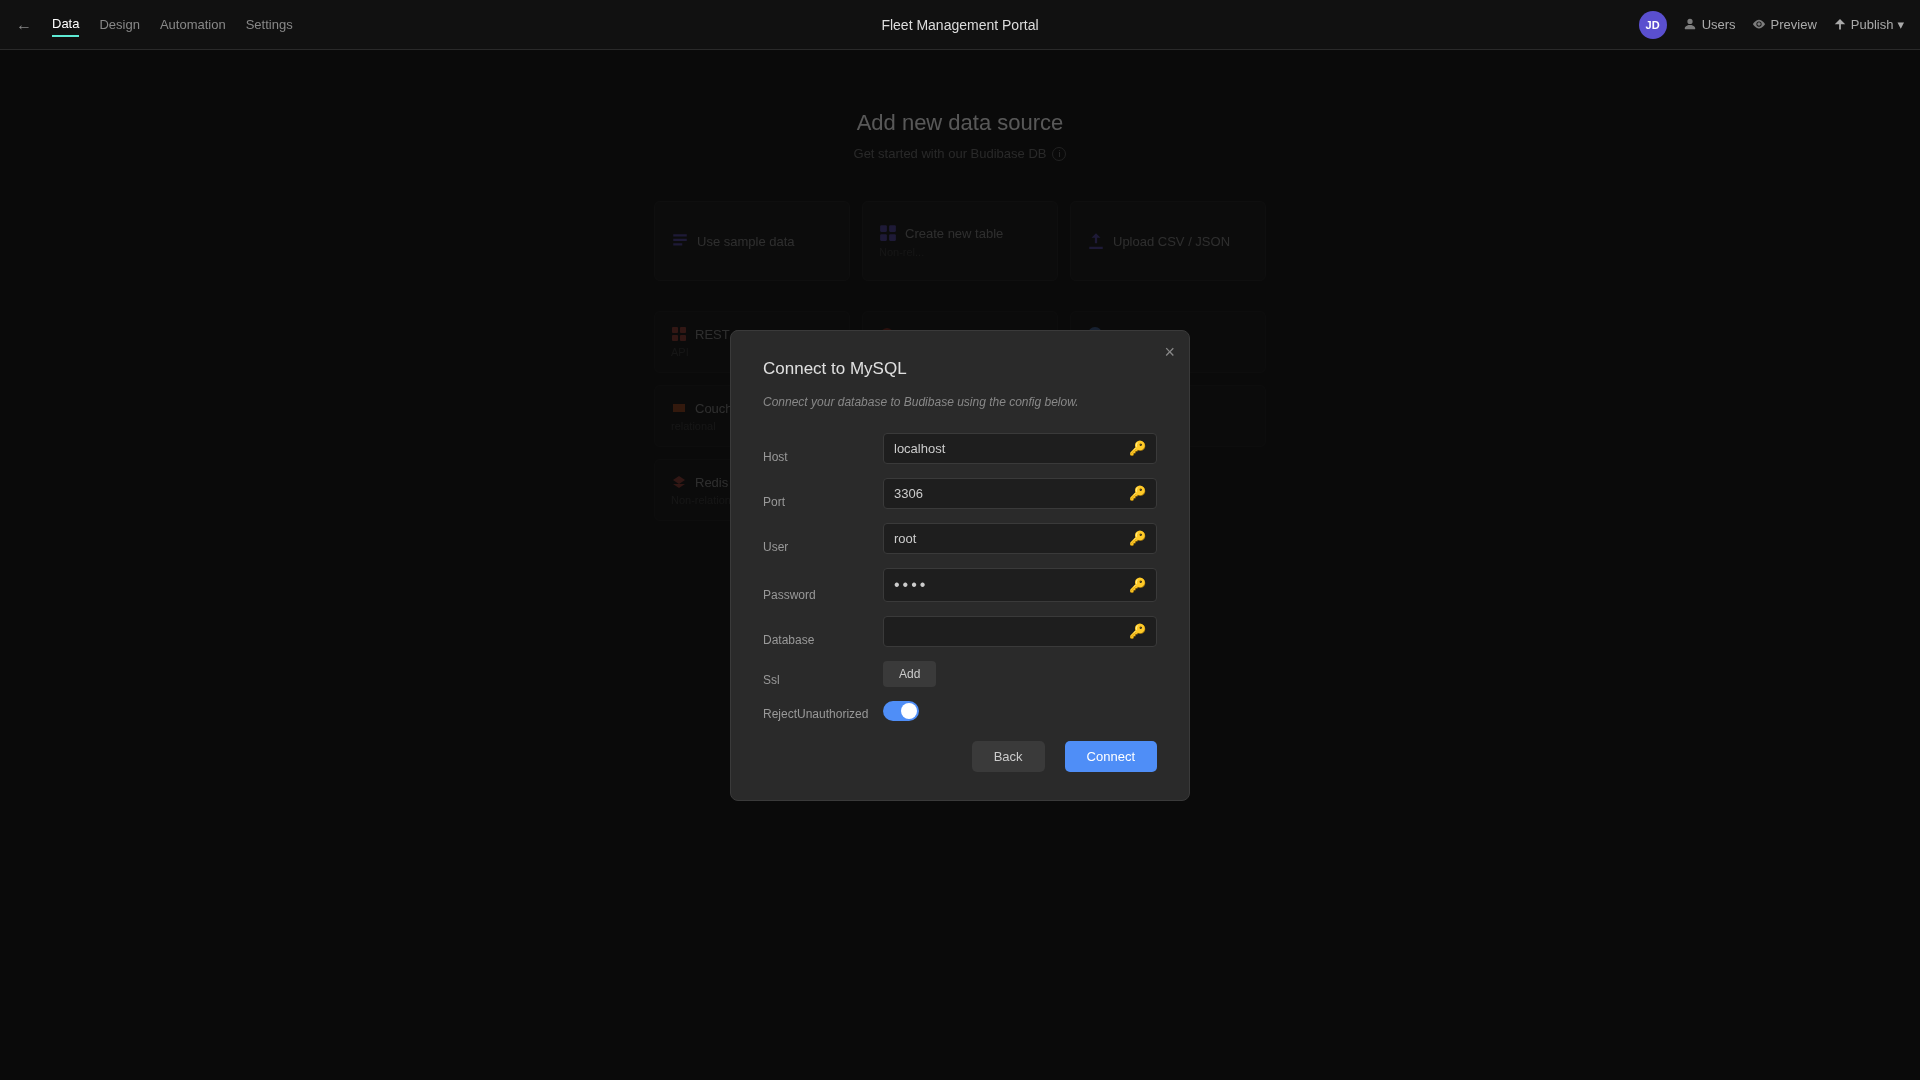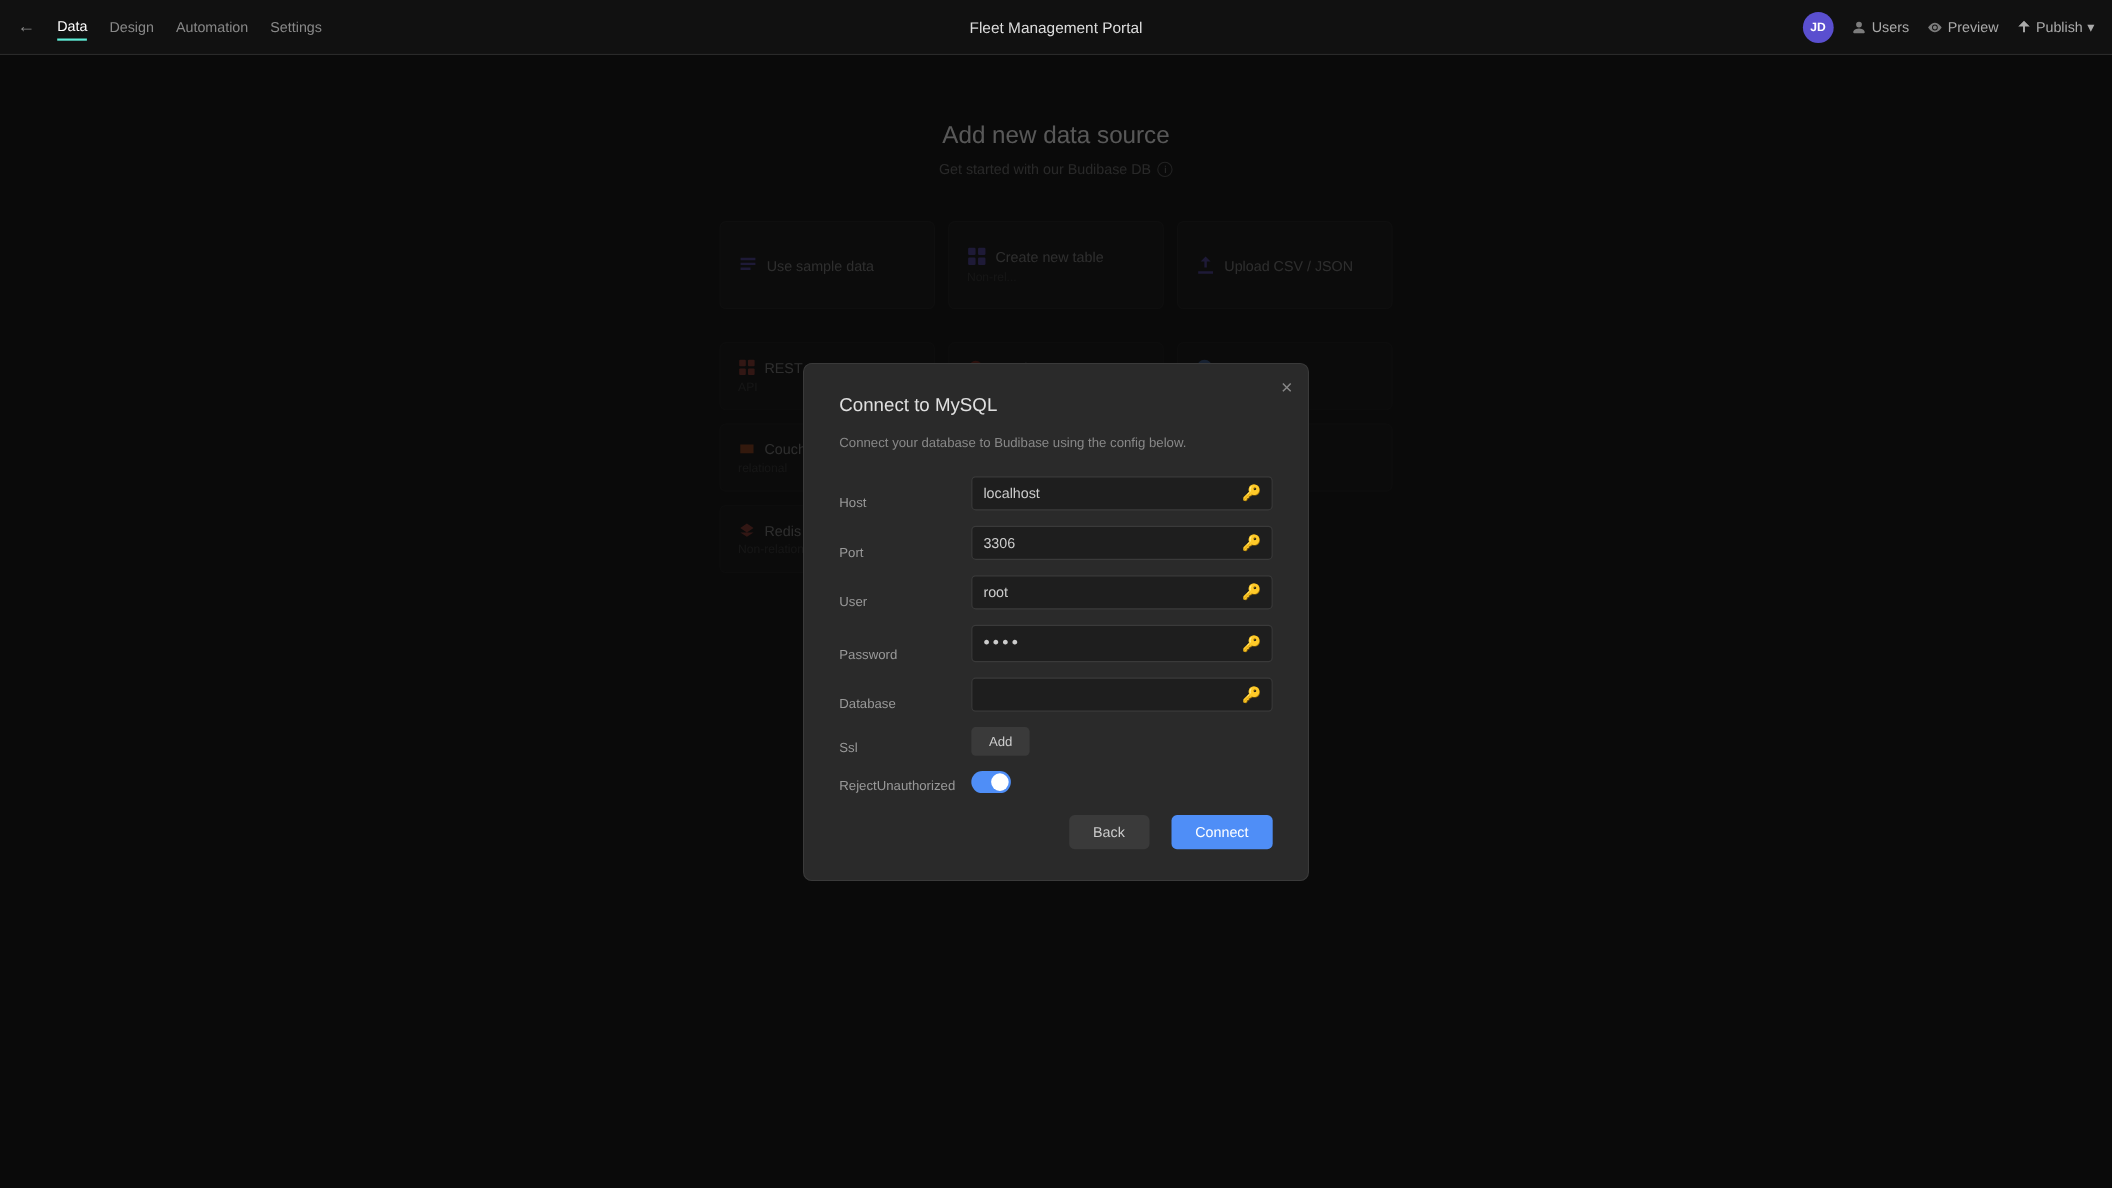--- a/index.html
+++ b/index.html
@@ -66,21 +66,21 @@
       background: #5a4fcf;
       display: flex;
       align-items: center;
       justify-content: center;
       font-size: 11px;
       color: #fff;
       font-weight: 600;
     }
     .nav-btn {
       display: flex;
-      align-items: flex-end;
+      align-items: flex-start;
       gap: 5px;
       color: #aaa;
       cursor: pointer;
       font-size: 13px;
     }
     .nav-btn svg { opacity: 0.7; }
     .publish-btn {
       display: flex;
       align-items: center;
       gap: 4px;
@@ -215,20 +215,21 @@
     .modal-title {
       font-size: 17px;
       color: #e0e0e0;
       font-weight: 500;
       margin-bottom: 16px;
     }
     .modal-desc {
       font-size: 12px;
       color: #888;
       margin-bottom: 24px;
+      font-style: italic;
     }
     .modal-close {
       position: absolute;
       top: 12px;
       right: 14px;
       background: none;
       border: none;
       color: #888;
       font-size: 18px;
       cursor: pointer;

